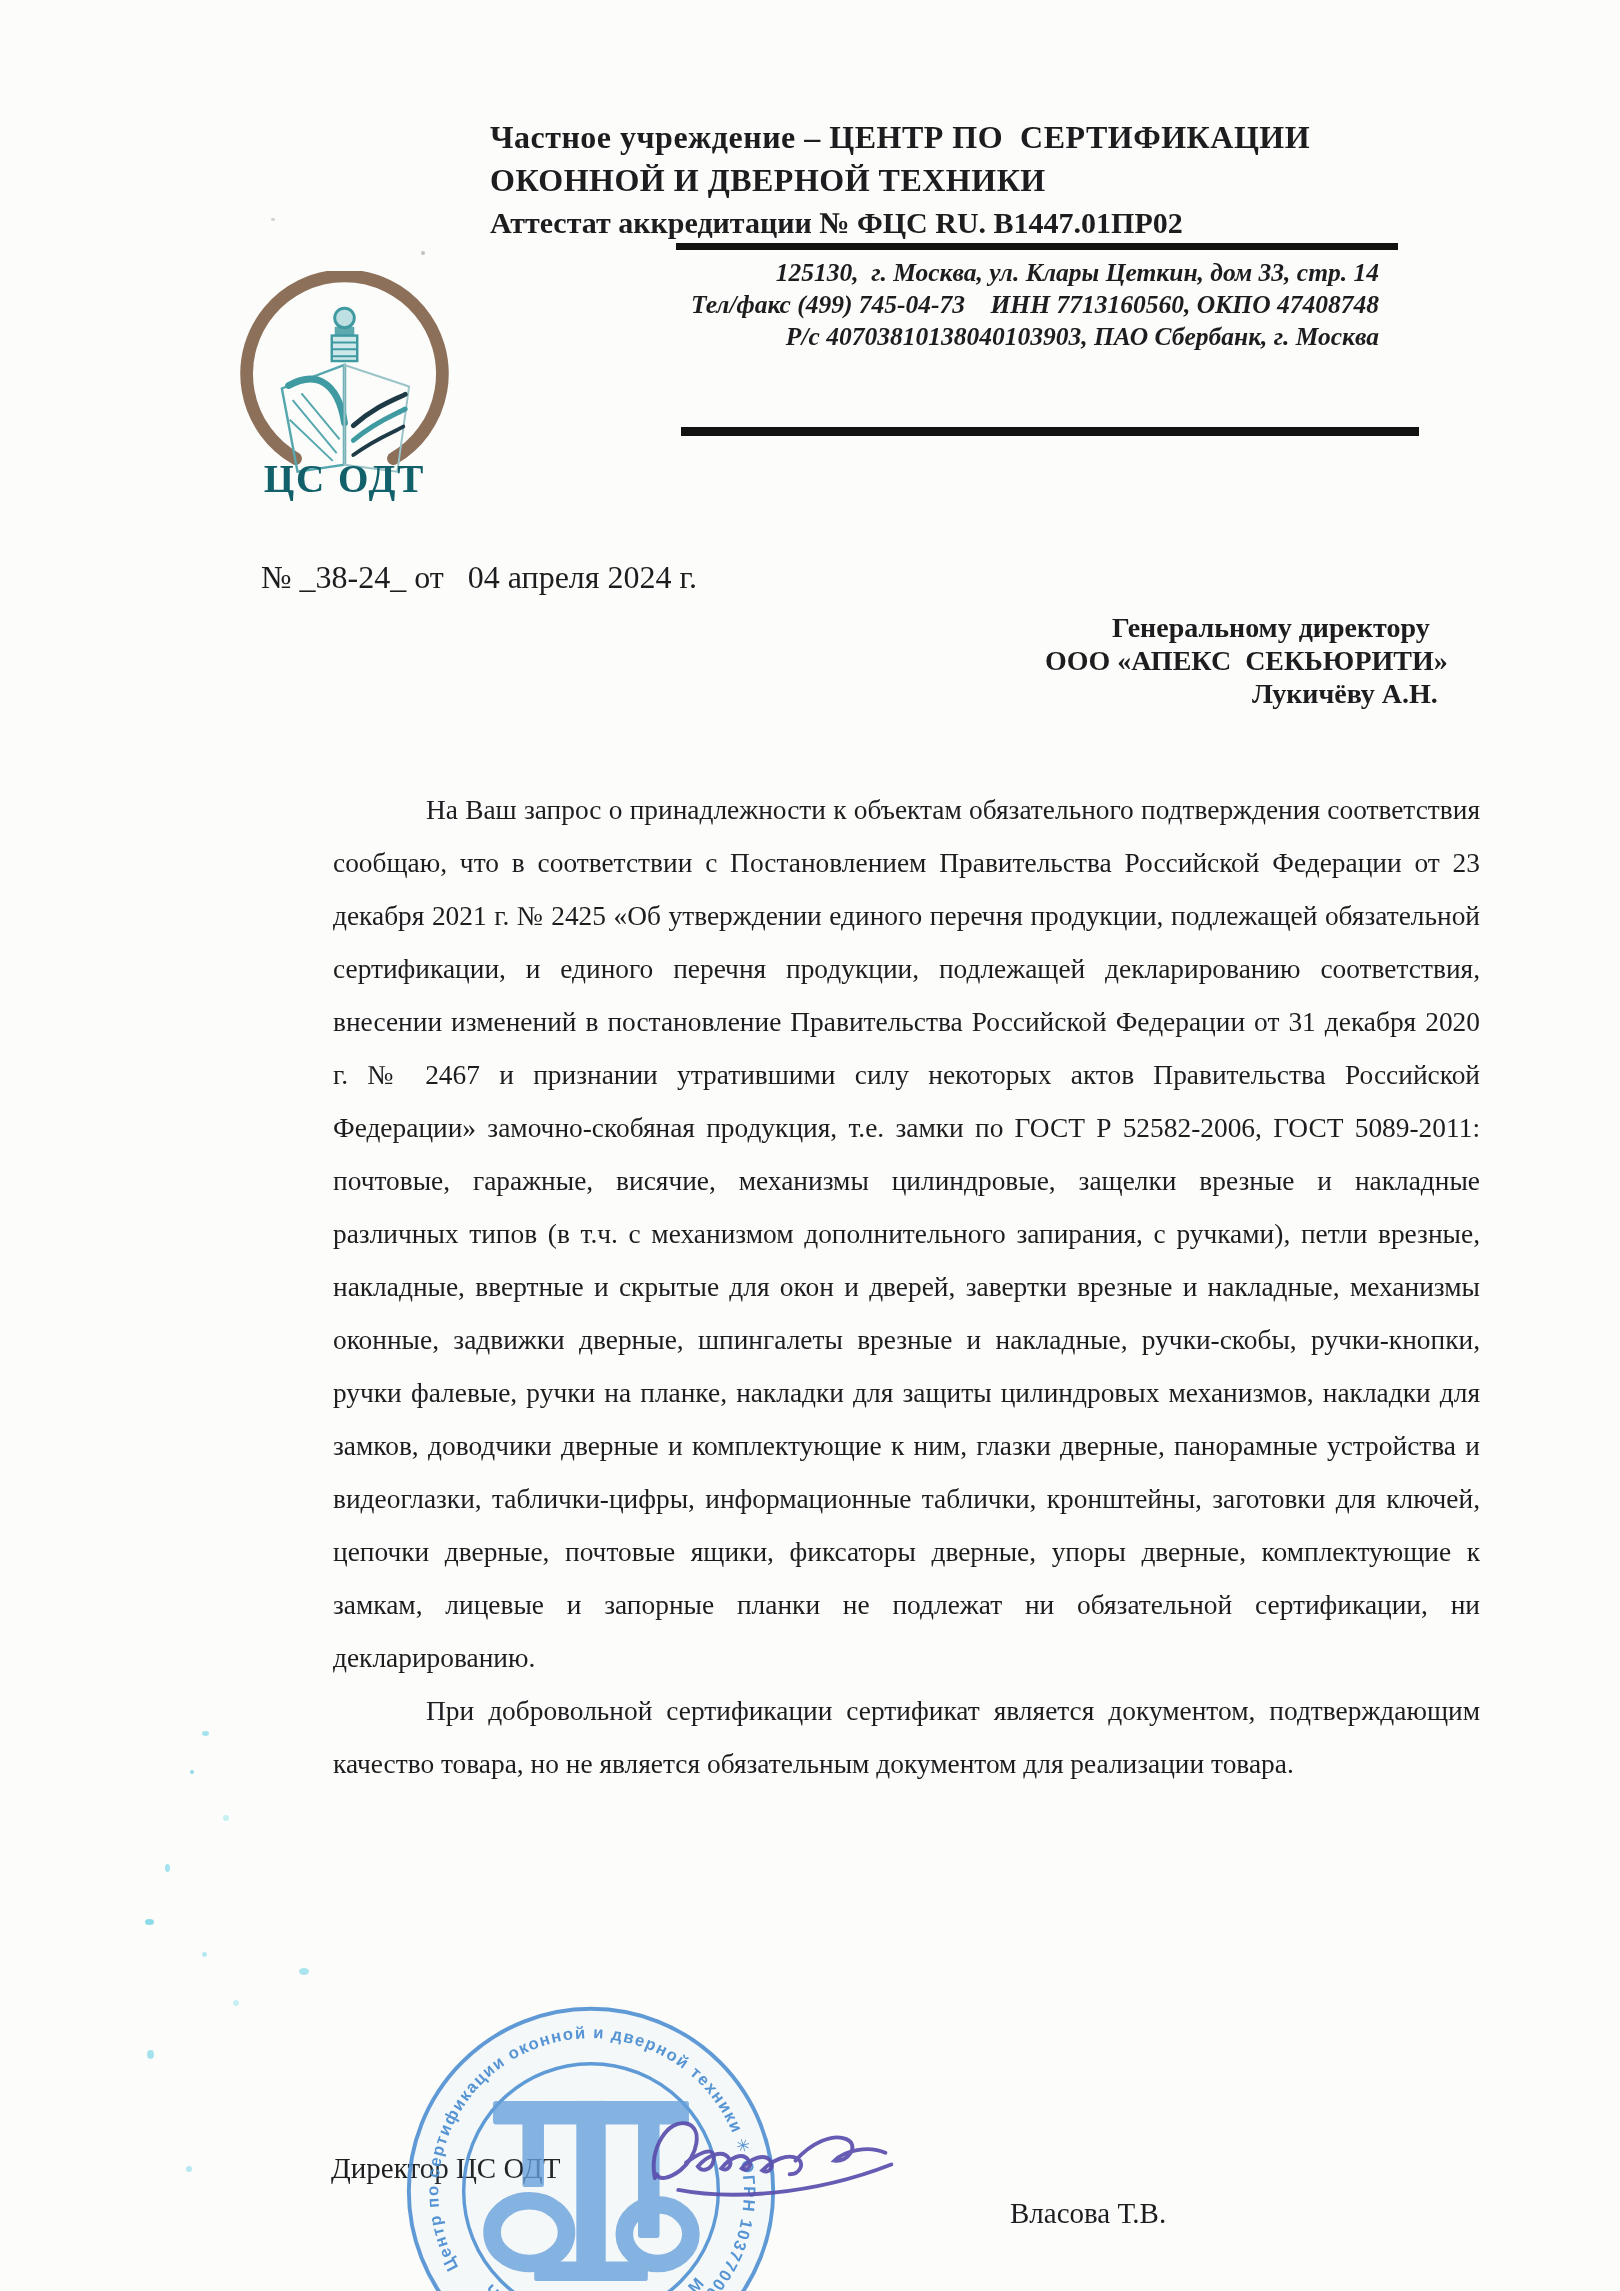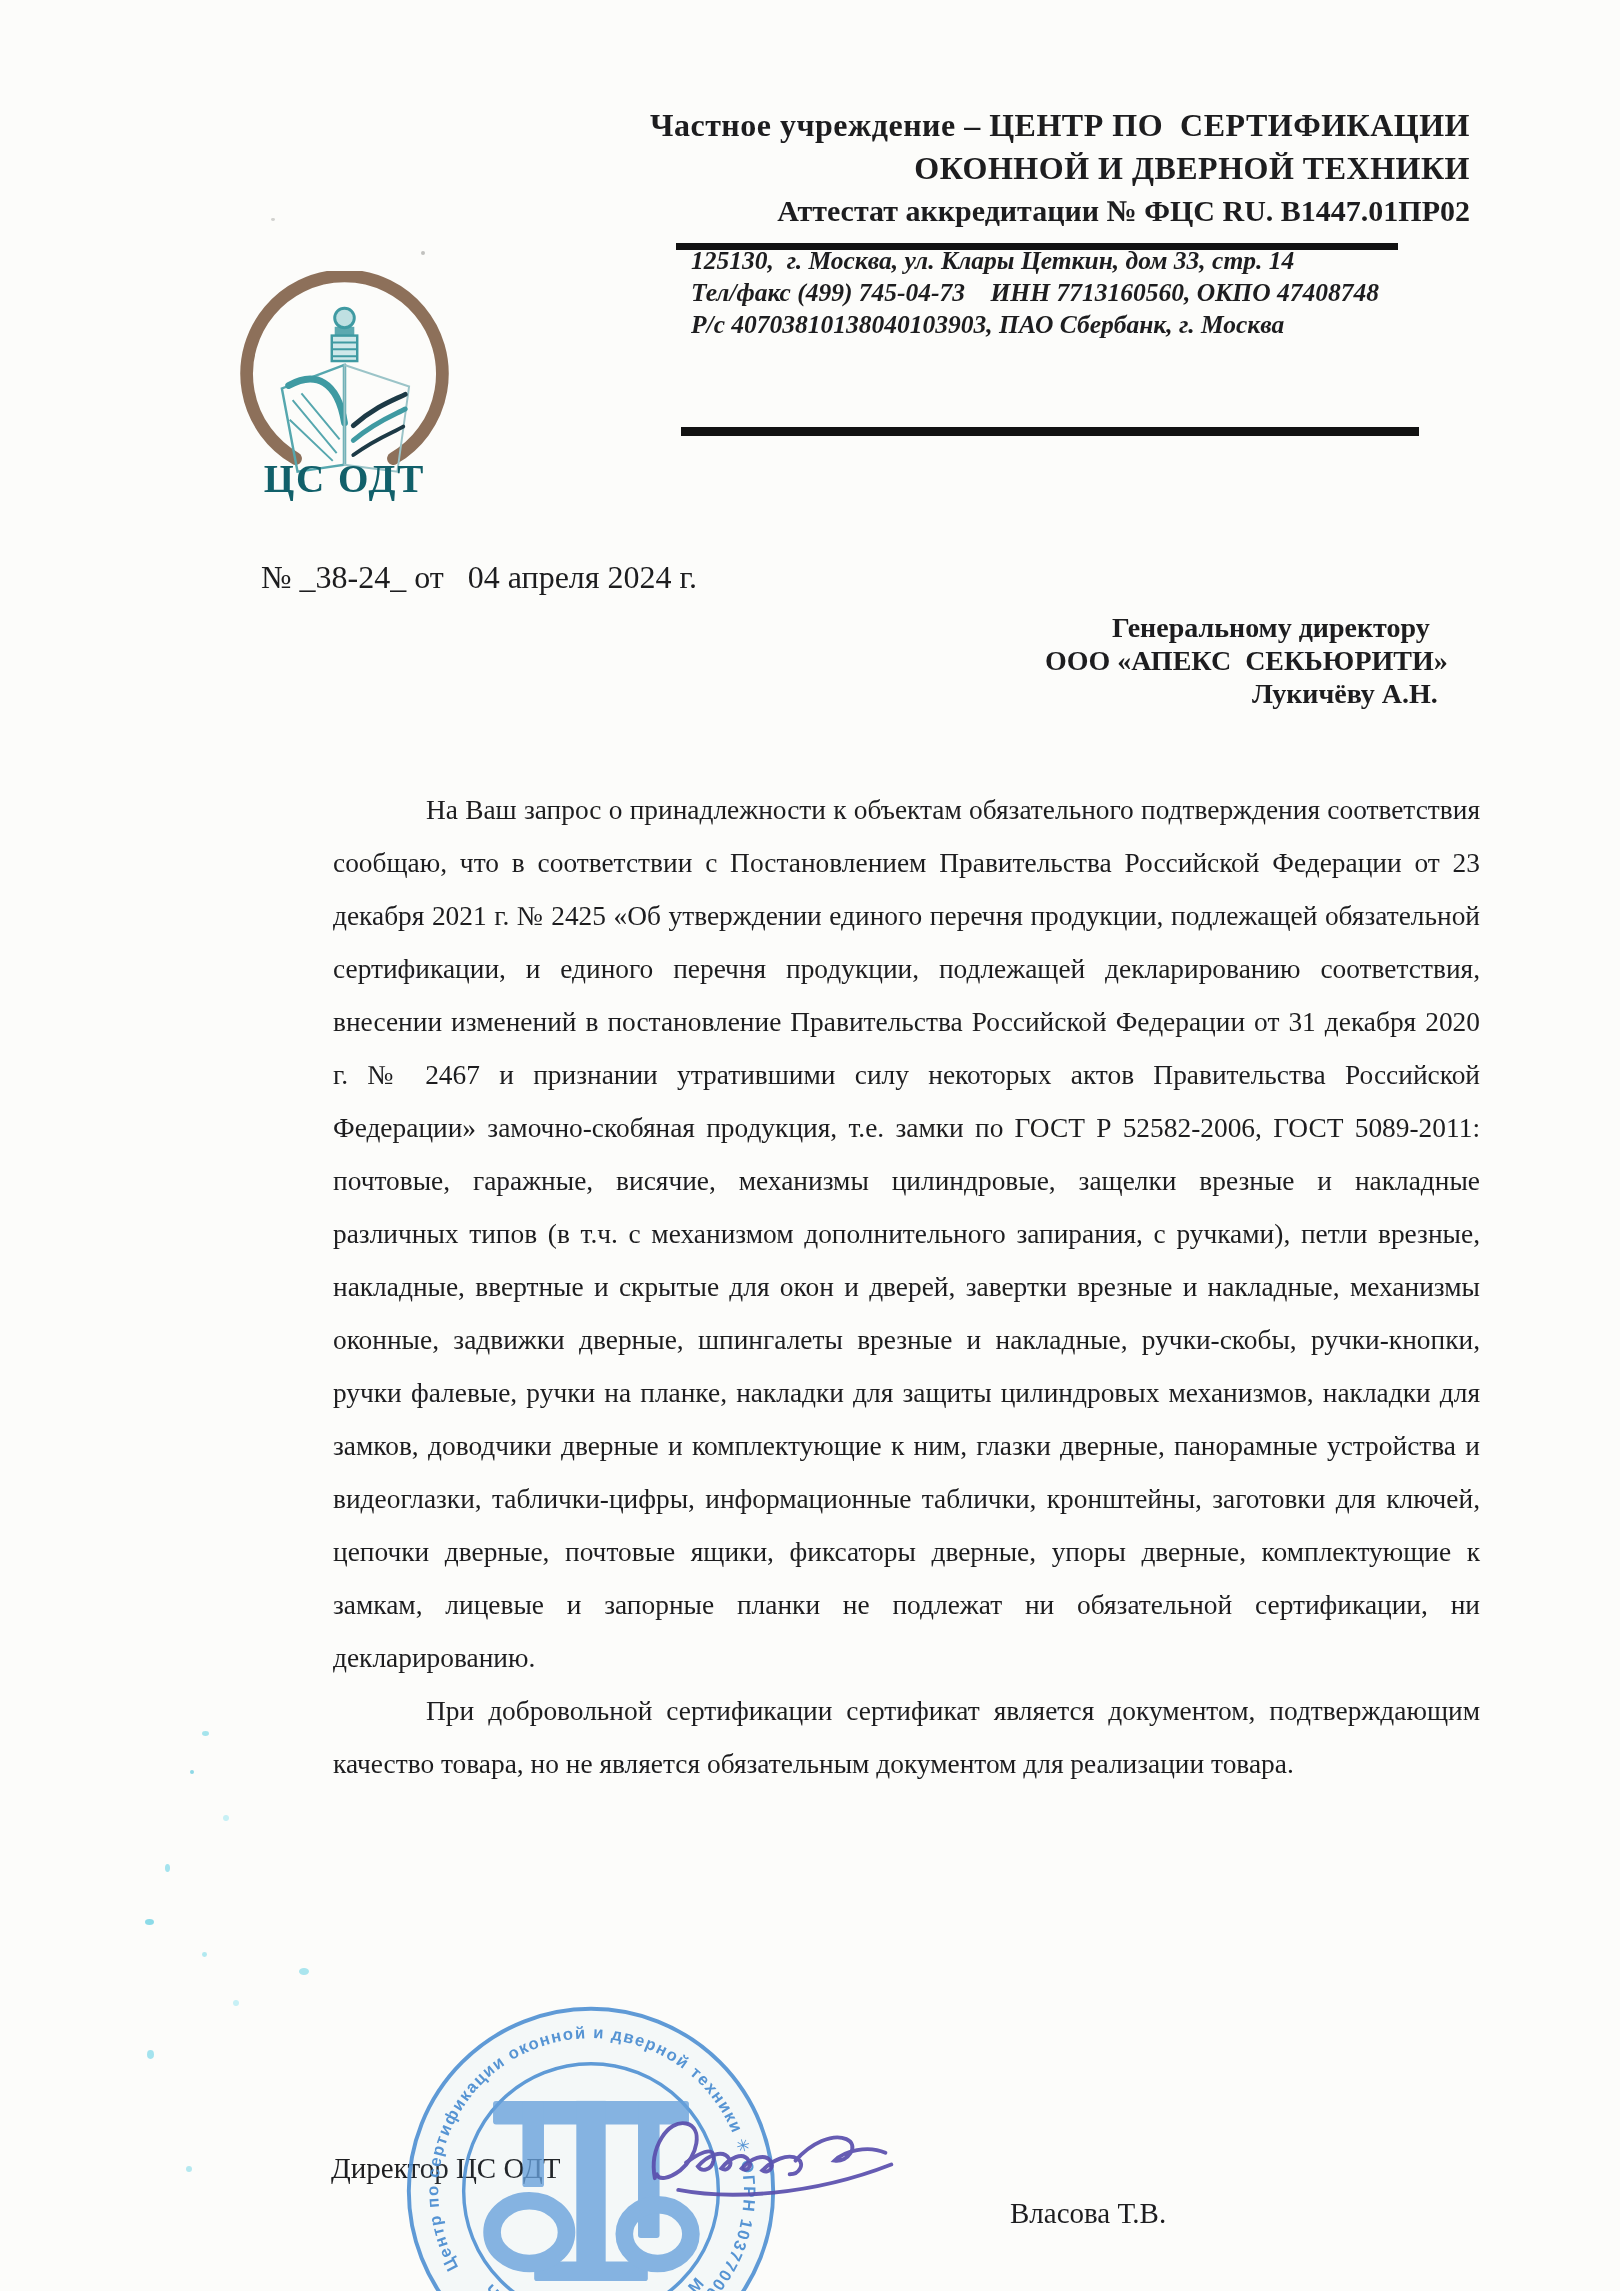--- a/index.html
+++ b/index.html
@@ -3,27 +3,27 @@
 <meta charset="utf-8">
 <style>
   html,body{margin:0;padding:0;background:#e8e8e6;}
   #page{
     position:relative;width:1620px;height:2292px;margin:0 auto;
     background:#fcfcfa;overflow:hidden;
     font-family:"Liberation Serif","DejaVu Serif",serif;color:#1d1d1f;
   }
   .pre{white-space:pre-wrap;}
   
-  #org-block{position:absolute;left:490px;top:104px;width:980px;text-align:right;}
+  #org-block{position:absolute;left:490px;top:116px;width:980px;text-align:left;}
   .org-line{font-weight:bold;font-size:32px;line-height:43px;letter-spacing:0.5px;}
   .accred{font-weight:bold;font-size:30px;line-height:41px;text-decoration-thickness:2px;text-underline-offset:4.9px;}
   .bar{position:absolute;background:#121212;}
   #bar-accreditation{left:676px;top:243px;width:722px;height:6.9px;}
   #bar-separator{left:681px;top:427px;width:738px;height:8.8px;}
-  #address-block{position:absolute;left:691px;top:245px;font-style:italic;font-weight:bold;font-size:25.5px;line-height:32px;}
+  #address-block{position:absolute;left:691px;top:257px;font-style:italic;font-weight:bold;font-size:25.5px;line-height:32px;text-align:right;}
   
   #ref-line{position:absolute;left:261px;top:559px;font-size:32px;}
   #addressee{position:absolute;left:1029px;top:611px;font-weight:bold;font-size:28px;line-height:33px;}
   #addressee .a1{margin-left:83px;}
   #addressee .a2{margin-left:16px;text-align:right;}
   #addressee .a3{margin-left:223px;}
   
   #body-text{position:absolute;left:333px;top:784px;width:1147px;font-size:27.4px;line-height:53px;text-align:justify;}
   #body-text p{margin:0;text-indent:93px;}
   

